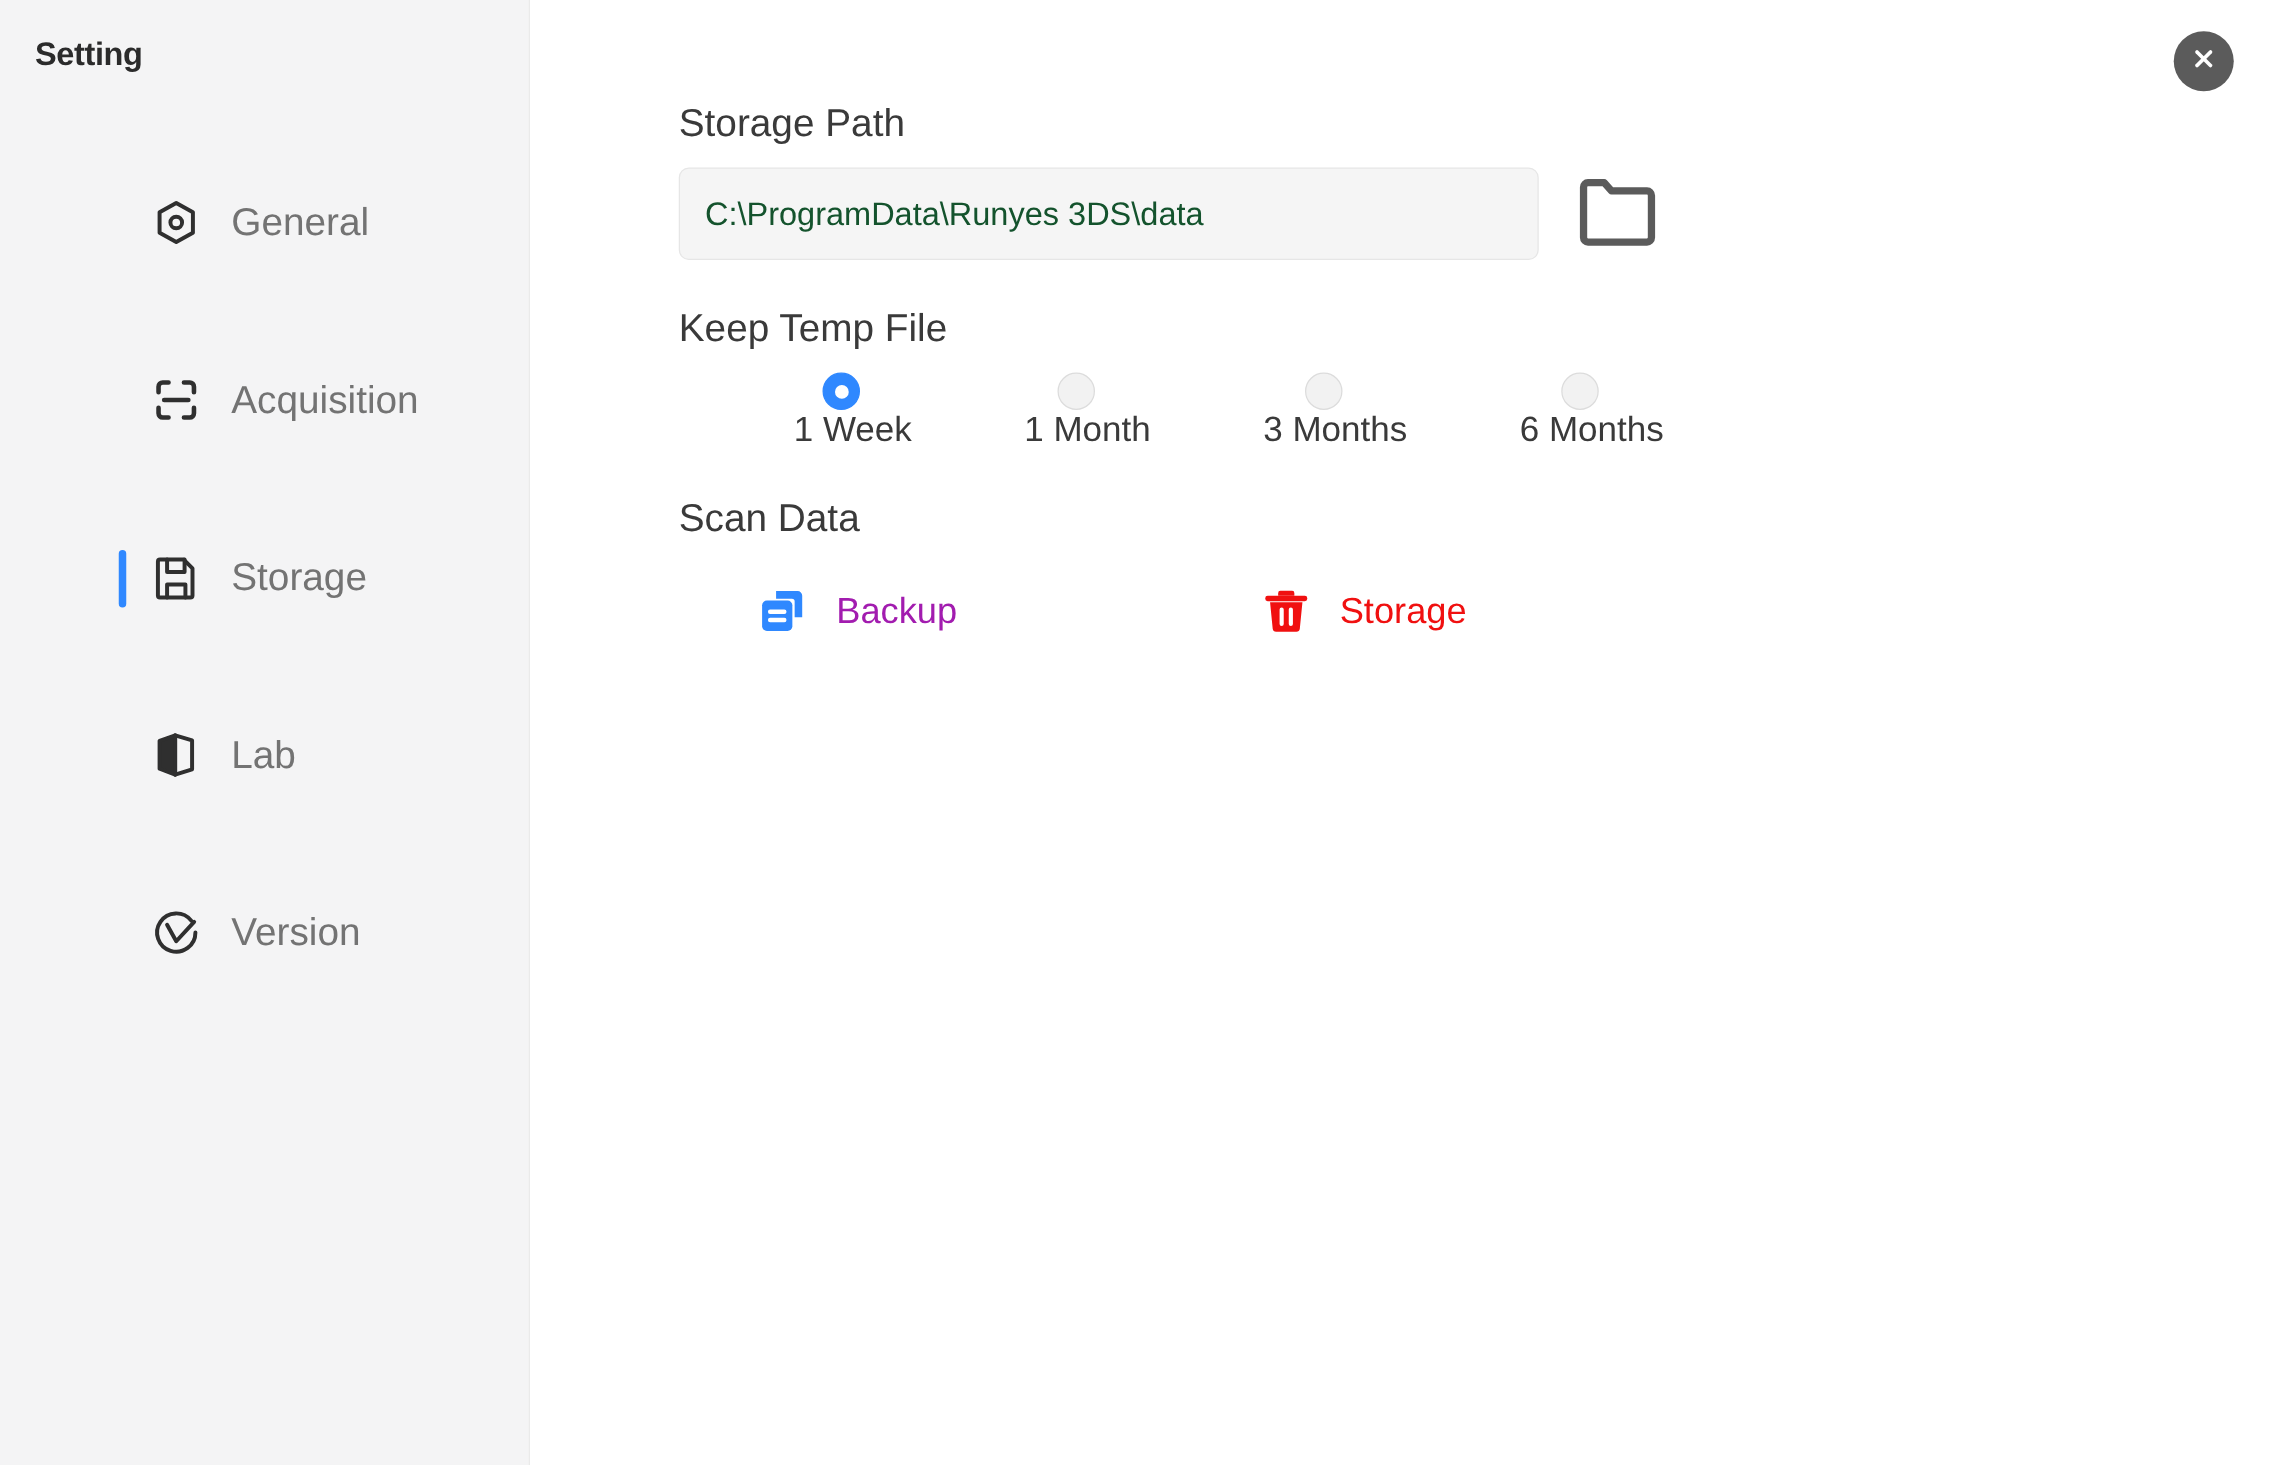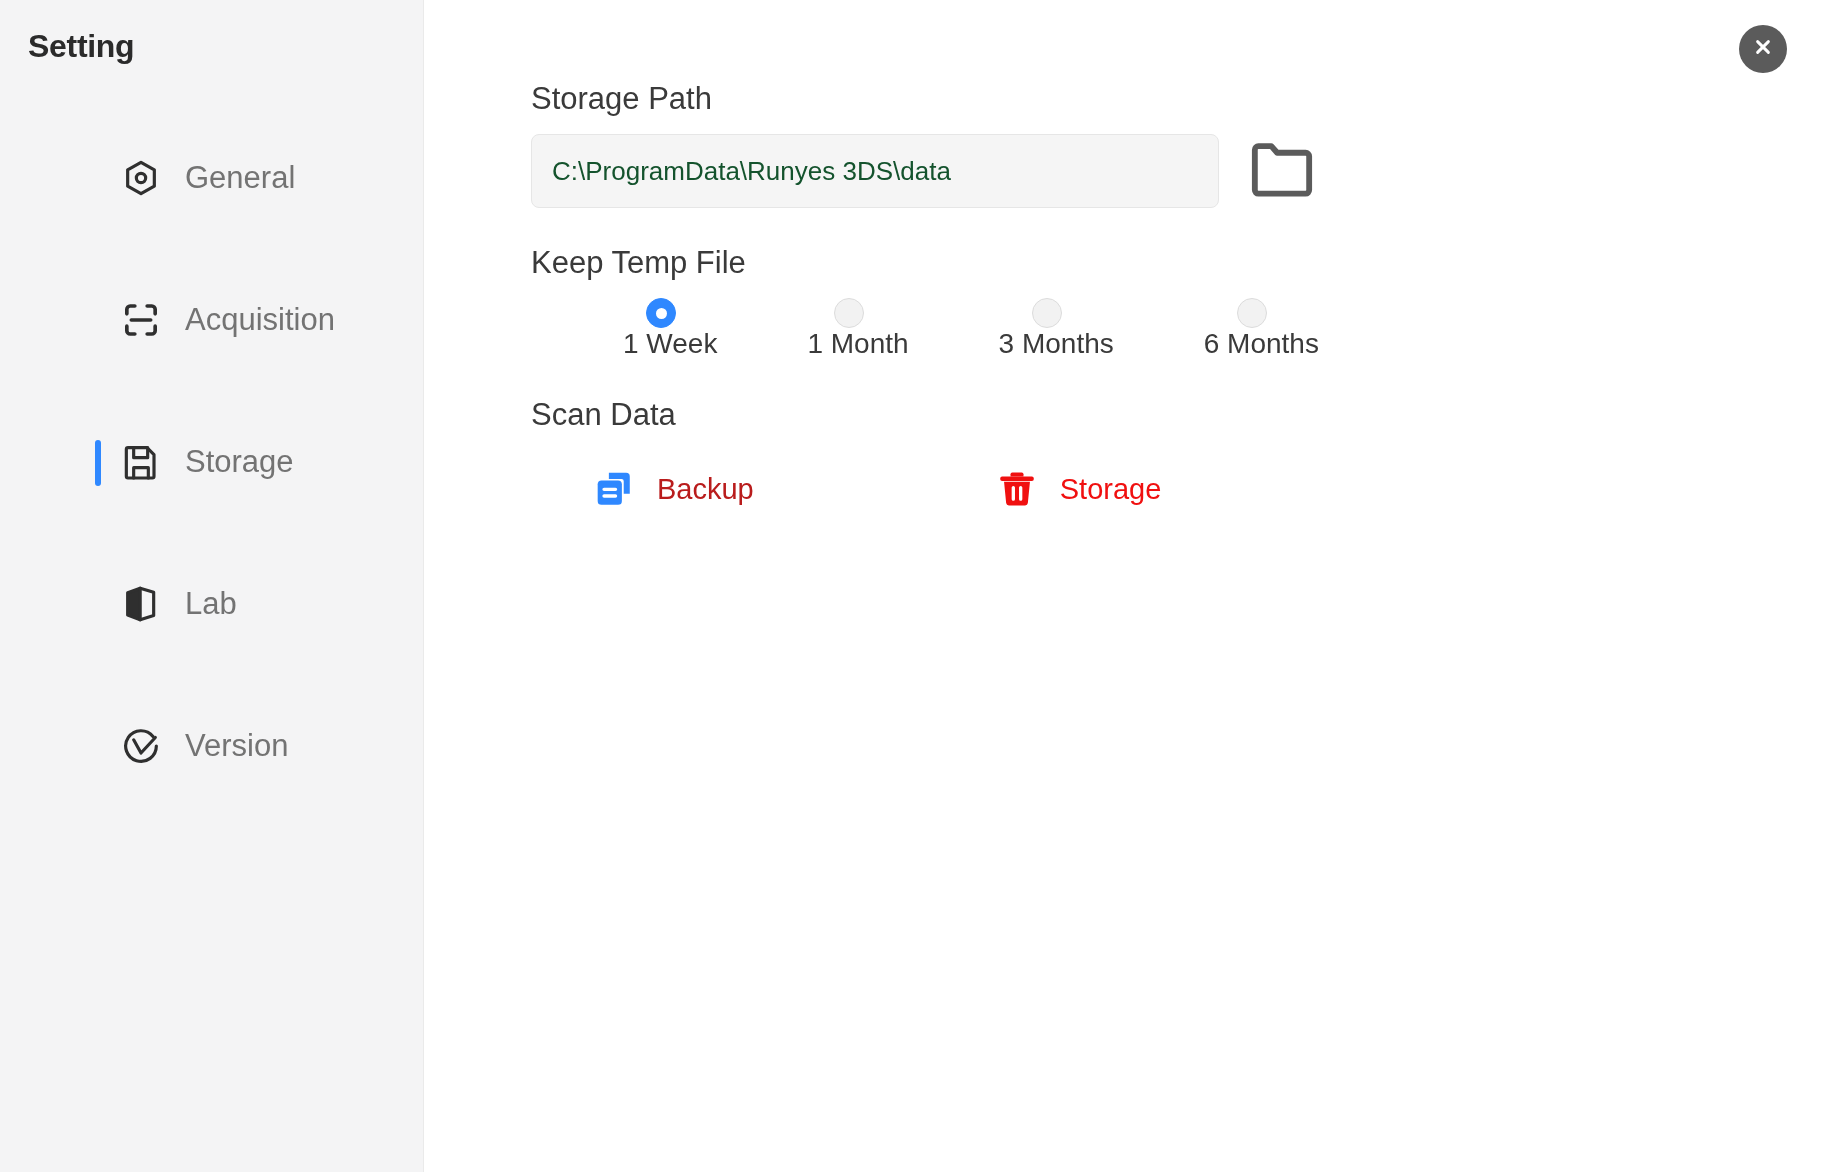--- a/index.html
+++ b/index.html
@@ -27,21 +27,21 @@
     background: #f4f4f5;
     border-right: 1px solid #eaeaea;
     position: relative;
     flex: 0 0 424px;
   }
 
   .sidebar-title {
     position: absolute;
     left: 28px;
     top: 28px;
-    font-size: 32px;
+    font-size: 26px;
     font-weight: bold;
     color: #2b2b2b;
     letter-spacing: -0.3px;
   }
 
   .nav {
     position: absolute;
     top: 148px;
     left: 0;
     width: 100%;
@@ -103,21 +103,21 @@
     border-radius: 50%;
     background: #5b5b5b;
     display: flex;
     align-items: center;
     justify-content: center;
     cursor: pointer;
   }
 
   .content {
     position: absolute;
-    left: 107px;
+    left: 119px;
     top: 82px;
     width: 1180px;
   }
 
   .field-label {
     font-size: 31px;
     color: #3a3a3a;
     margin: 0 0 18px 0;
     line-height: 1.1;
   }
@@ -225,21 +225,21 @@
     align-items: center;
     justify-content: center;
     flex: 0 0 46px;
   }
 
   .action-label {
     margin-left: 20px;
     font-size: 29px;
     white-space: nowrap;
   }
-  .action-label.blue { color: #b91c1c; }
+  .action-label.blue { color: #a21caf; }
   .action-label.red  { color: #f01010; }
 </style>
 </head>
 <body>
 
 <div class="app">
 
   <aside class="sidebar">
 
     <div class="sidebar-title">Setting</div>

